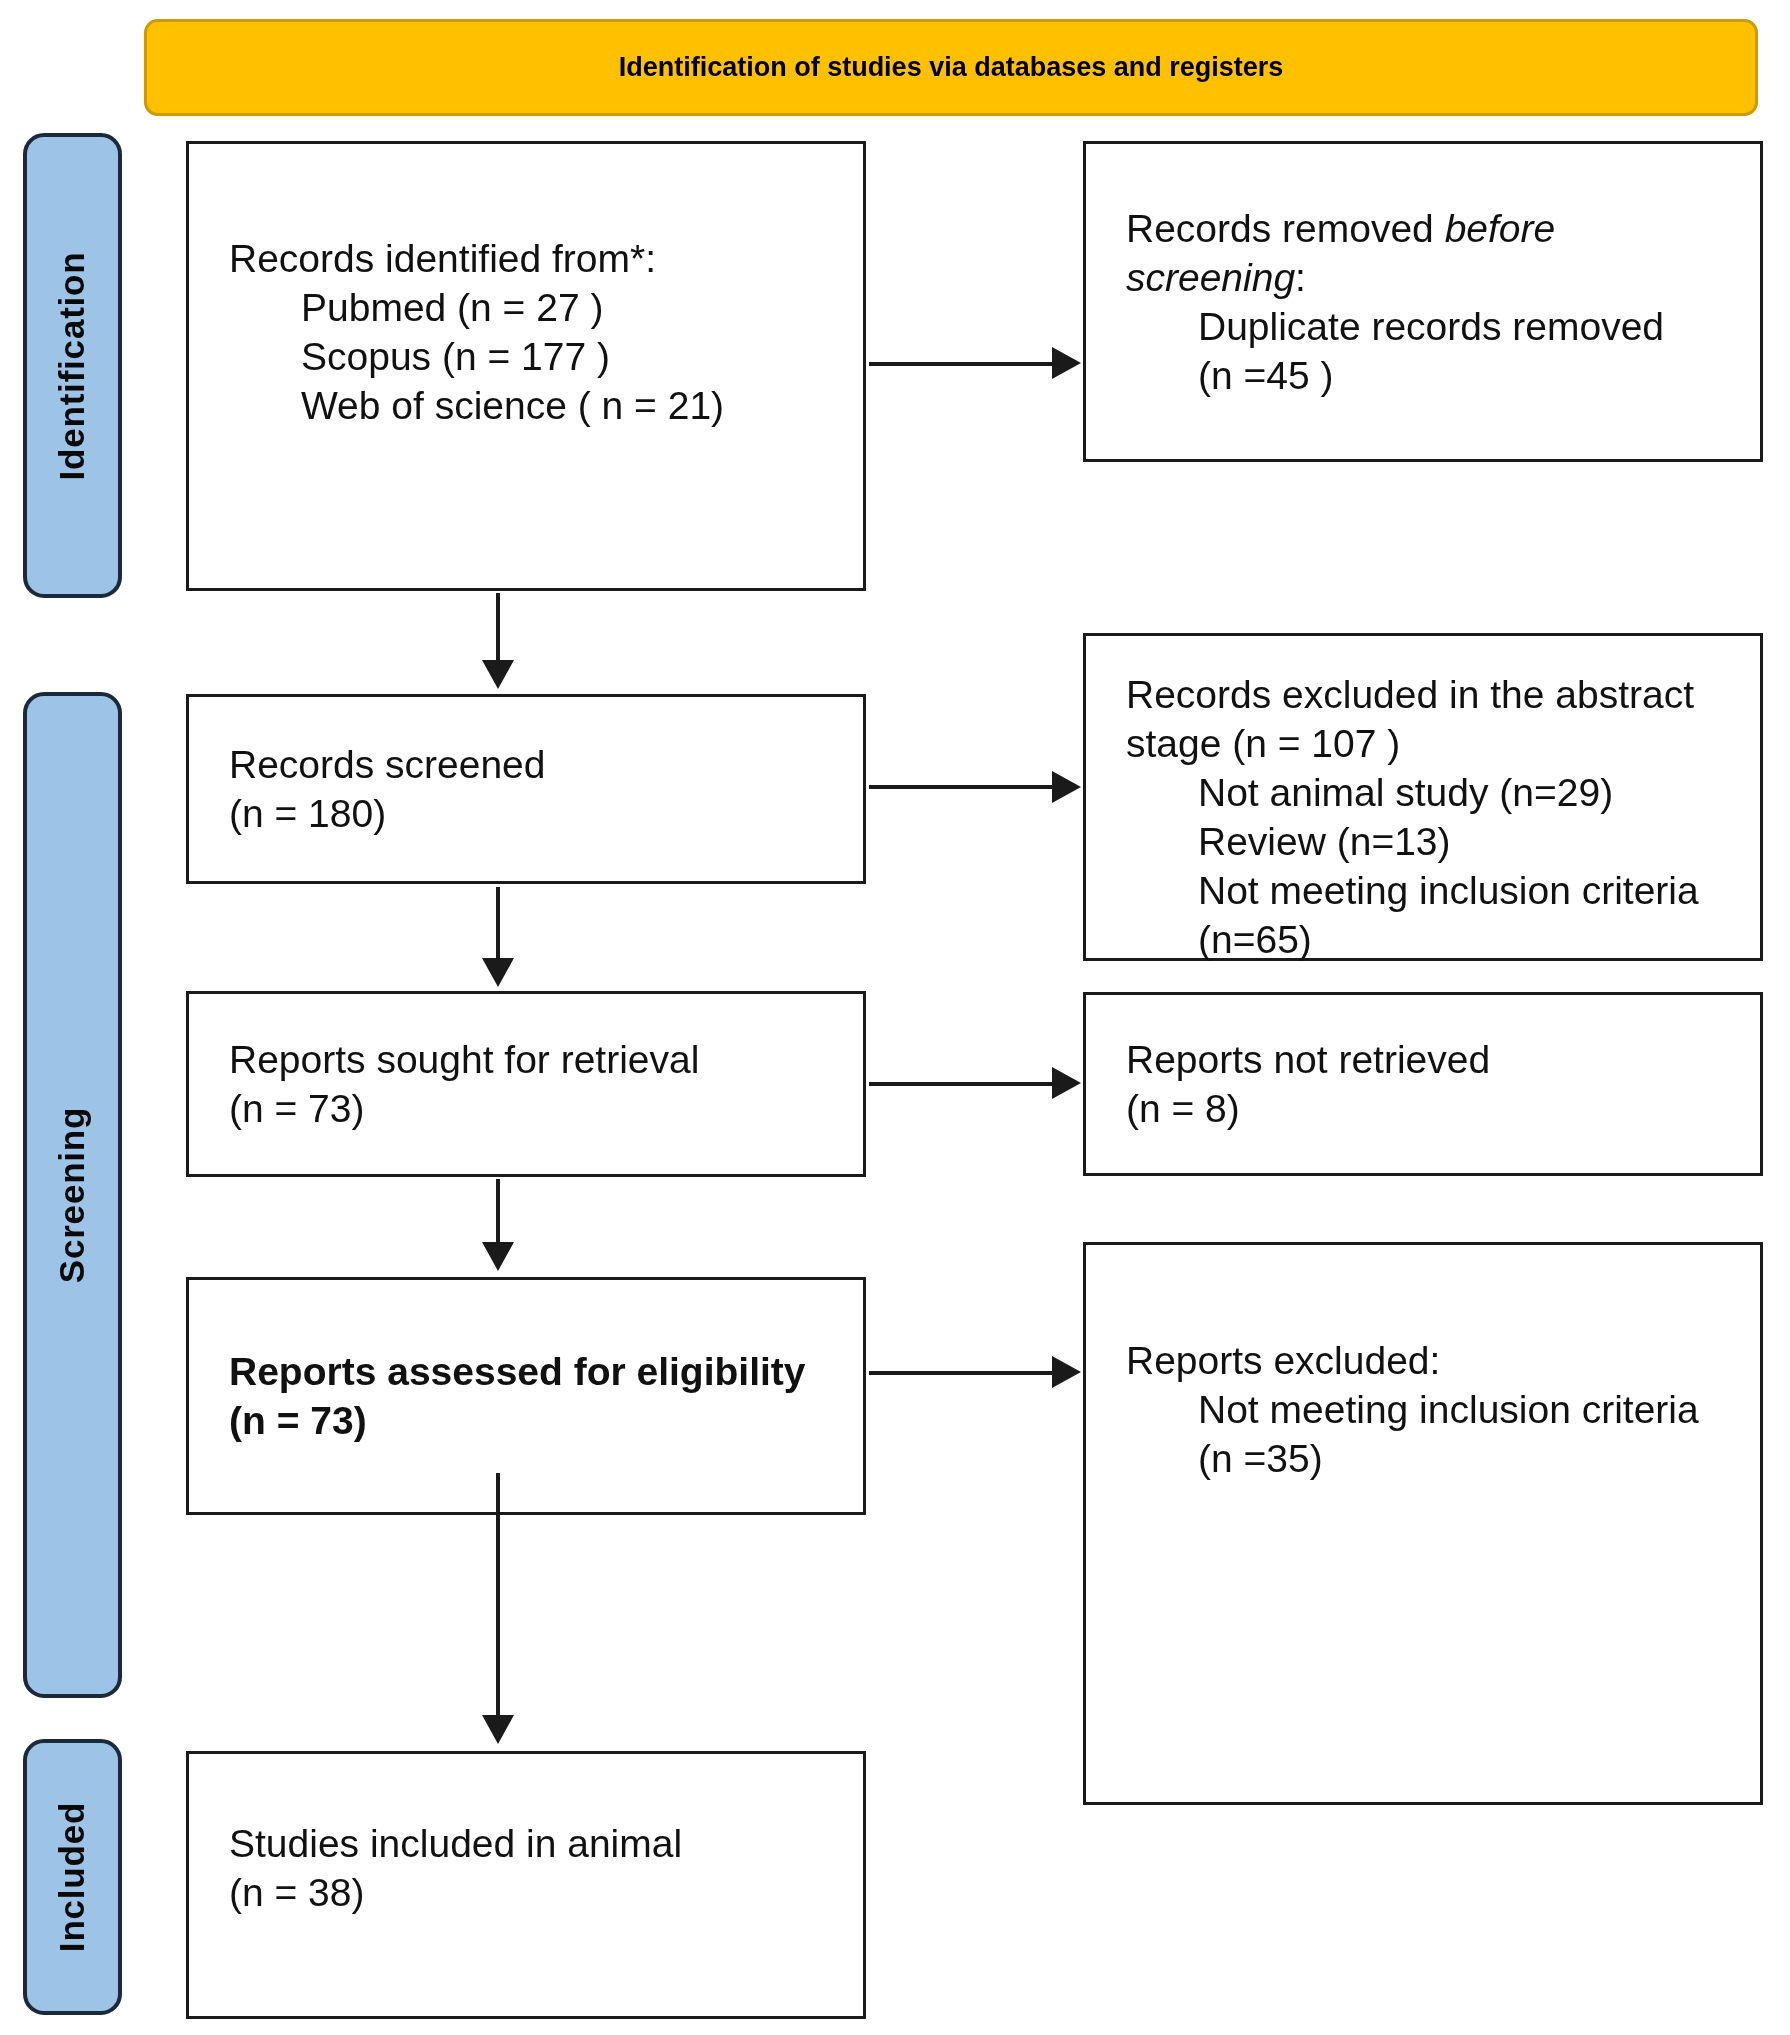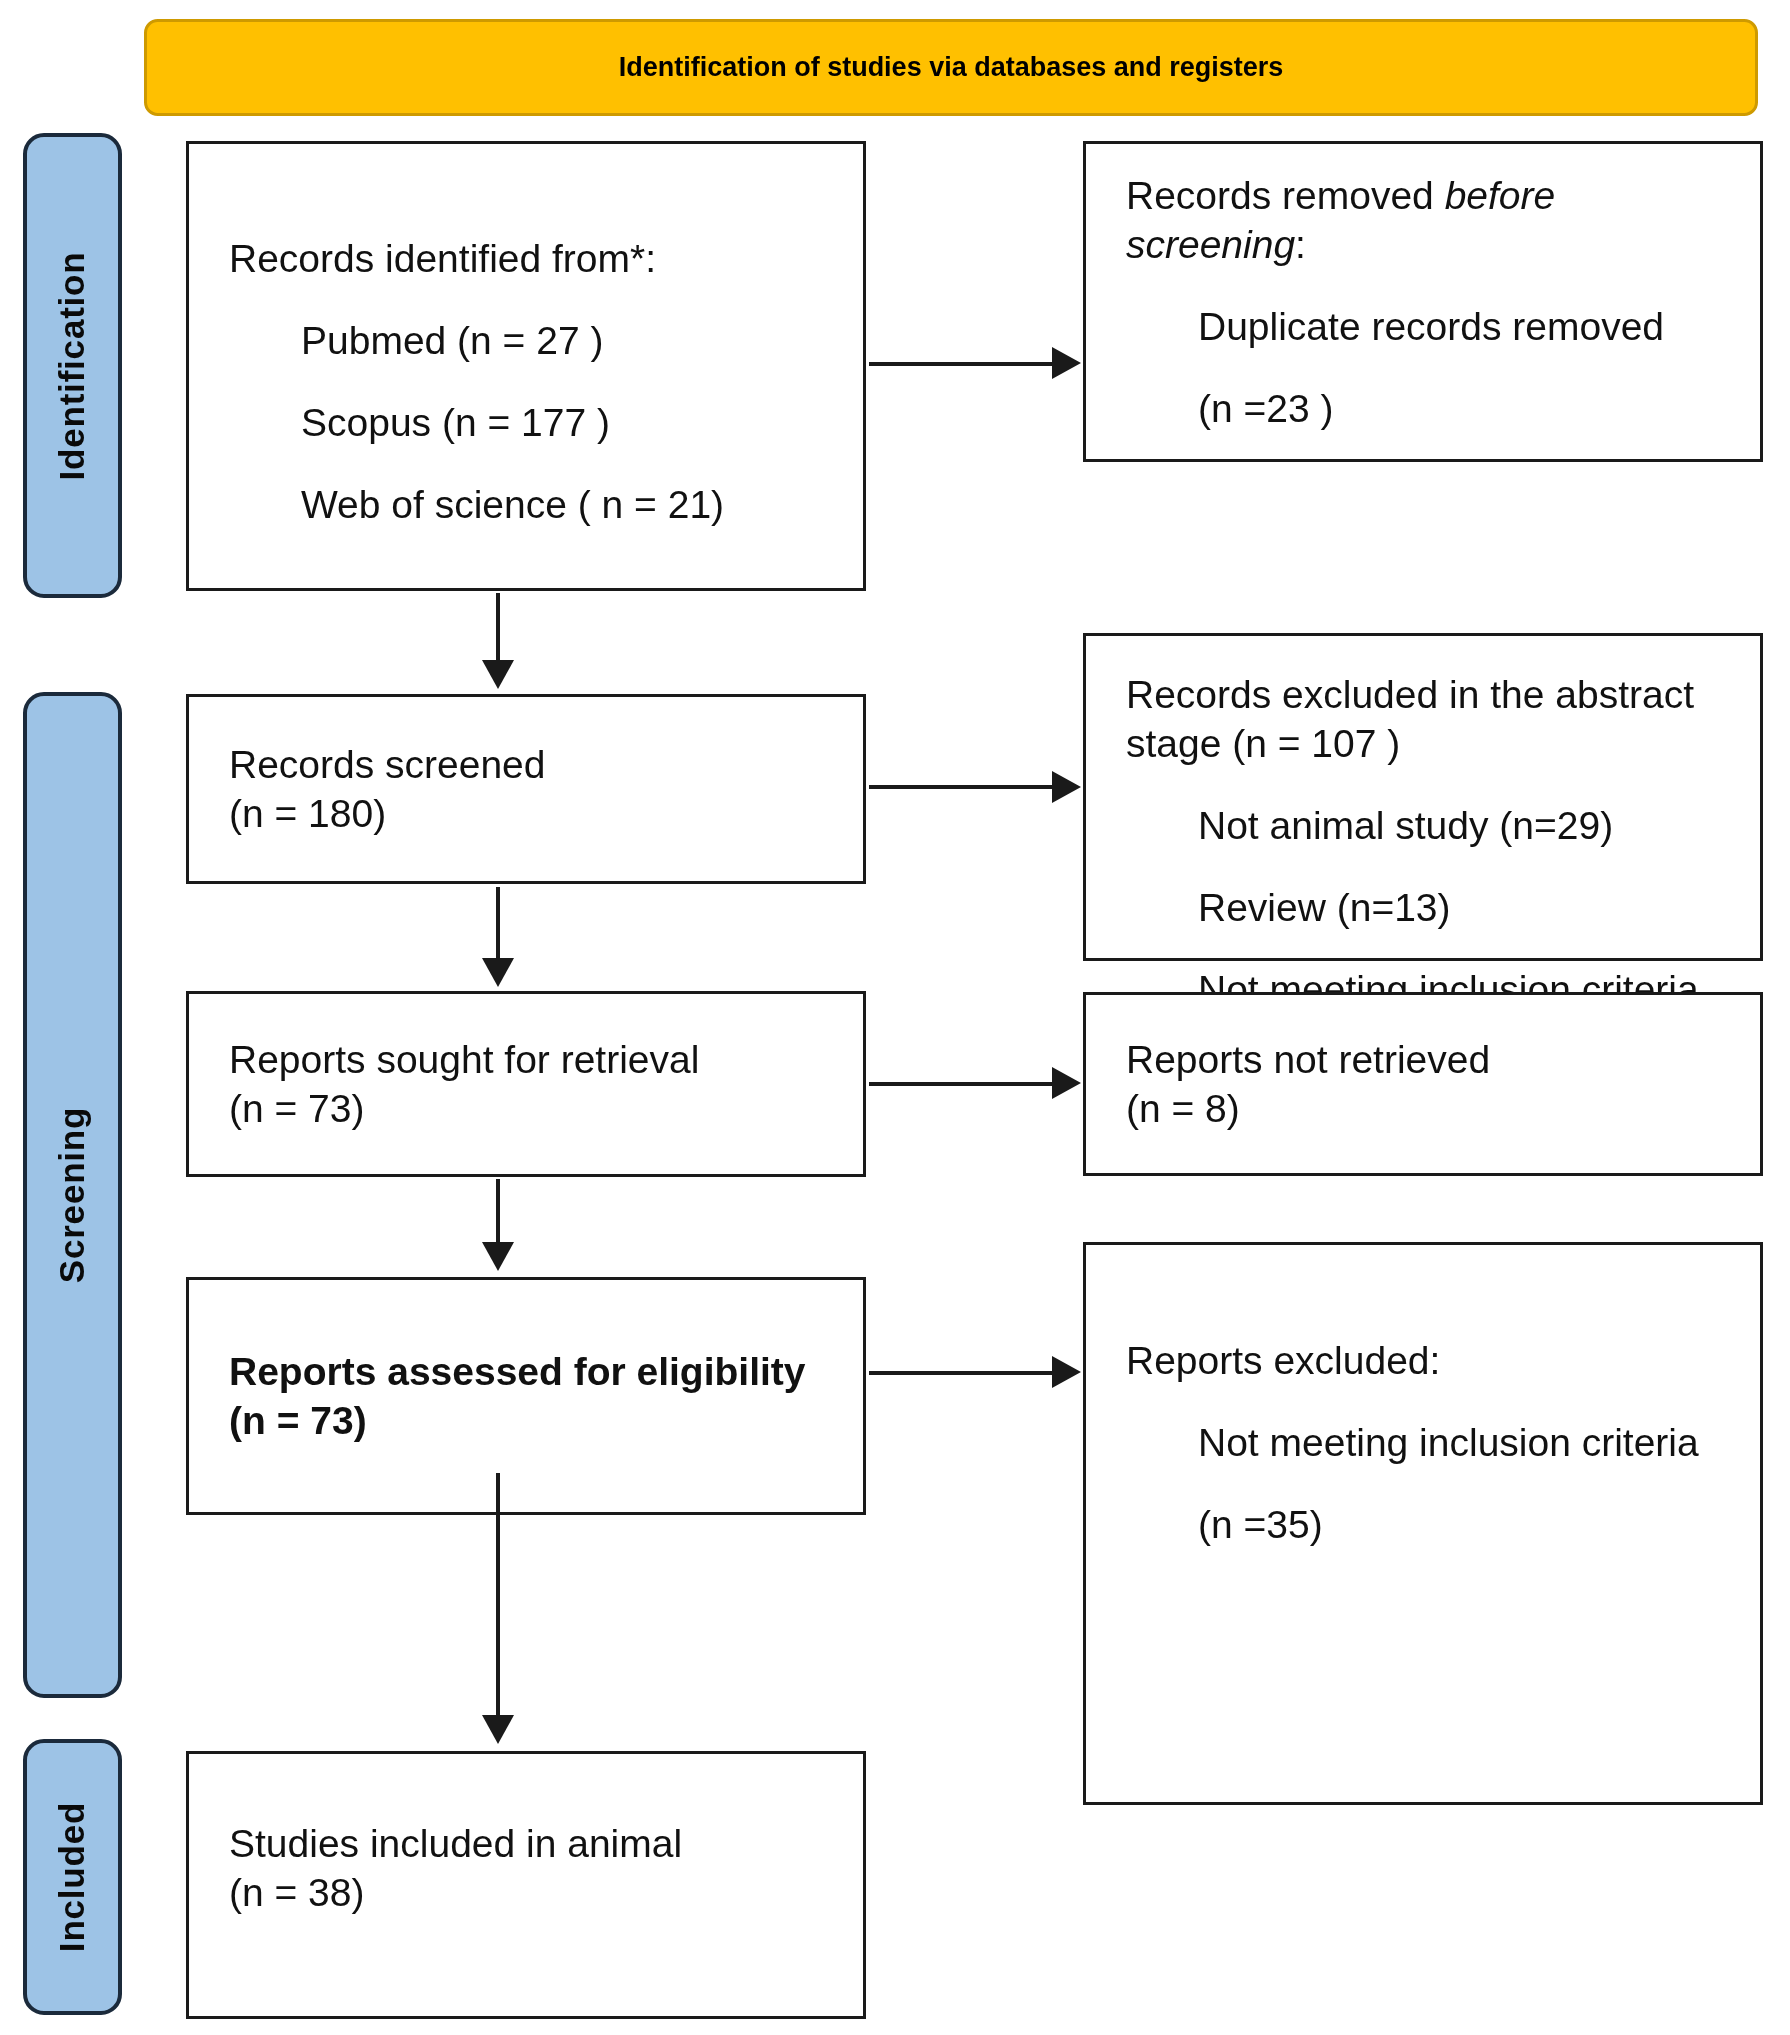--- a/index.html
+++ b/index.html
@@ -32,21 +32,21 @@
   #label-identification{top:133px;height:465px;}
   #label-screening{top:692px;height:1006px;}
   #label-included{top:1739px;height:276px;}
   
   .fbox{
     position:absolute;background:#ffffff;border:3.8px solid #1A1A1A;
     box-sizing:border-box;display:flex;flex-direction:column;
     padding-left:40px;padding-right:23px;
   }
   .fbox .line{font-size:39px;line-height:49px;white-space:nowrap;}
-  .fbox .ind{padding-left:72px;margin-top:33px;}
+  .fbox .ind{padding-left:72px;}
   .fbox .it{font-style:italic;}
   .col-l{left:186px;width:680px;}
   .col-r{left:1083px;width:680px;}
   #box-records-identified{top:141px;height:450px;padding-top:90px;}
   #box-records-removed{top:141px;height:321px;justify-content:center;}
   #box-records-screened{top:694px;height:190px;justify-content:center;}
   #box-records-excluded{top:633px;height:328px;padding-top:34px;}
   #box-reports-sought{top:991px;height:186px;justify-content:center;}
   #box-reports-not-retrieved{top:992px;height:184px;justify-content:center;}
   #box-reports-assessed{top:1277px;height:238px;justify-content:center;font-weight:bold;}
@@ -85,21 +85,21 @@
     <div class="line">Records identified from*:</div>
     <div class="line ind">Pubmed (n = 27 )</div>
     <div class="line ind">Scopus (n = 177 )</div>
     <div class="line ind">Web of science ( n = 21)</div>
   </div>
 
   <div class="fbox col-r" id="box-records-removed">
     <div class="line"><span>Records removed </span><span class="it">before</span></div>
     <div class="line"><span class="it">screening</span><span>:</span></div>
     <div class="line ind">Duplicate records removed</div>
-    <div class="line ind">(n =23 )</div>
+    <div class="line ind">(n =45 )</div>
   </div>
 
   <div class="fbox col-l" id="box-records-screened">
     <div class="line">Records screened</div>
     <div class="line">(n = 180)</div>
   </div>
 
   <div class="fbox col-r" id="box-records-excluded">
     <div class="line">Records excluded in the abstract</div>
     <div class="line">stage (n = 107 )</div>

